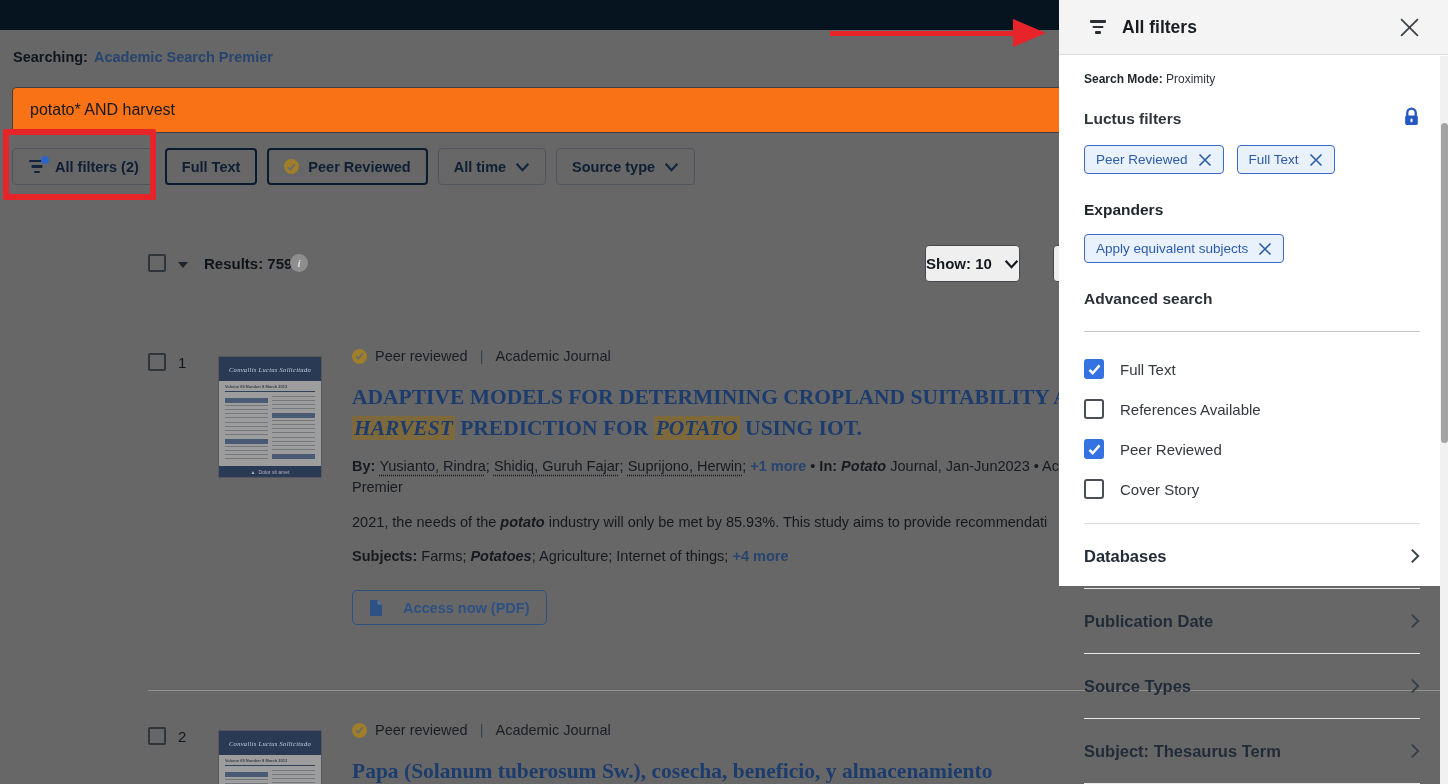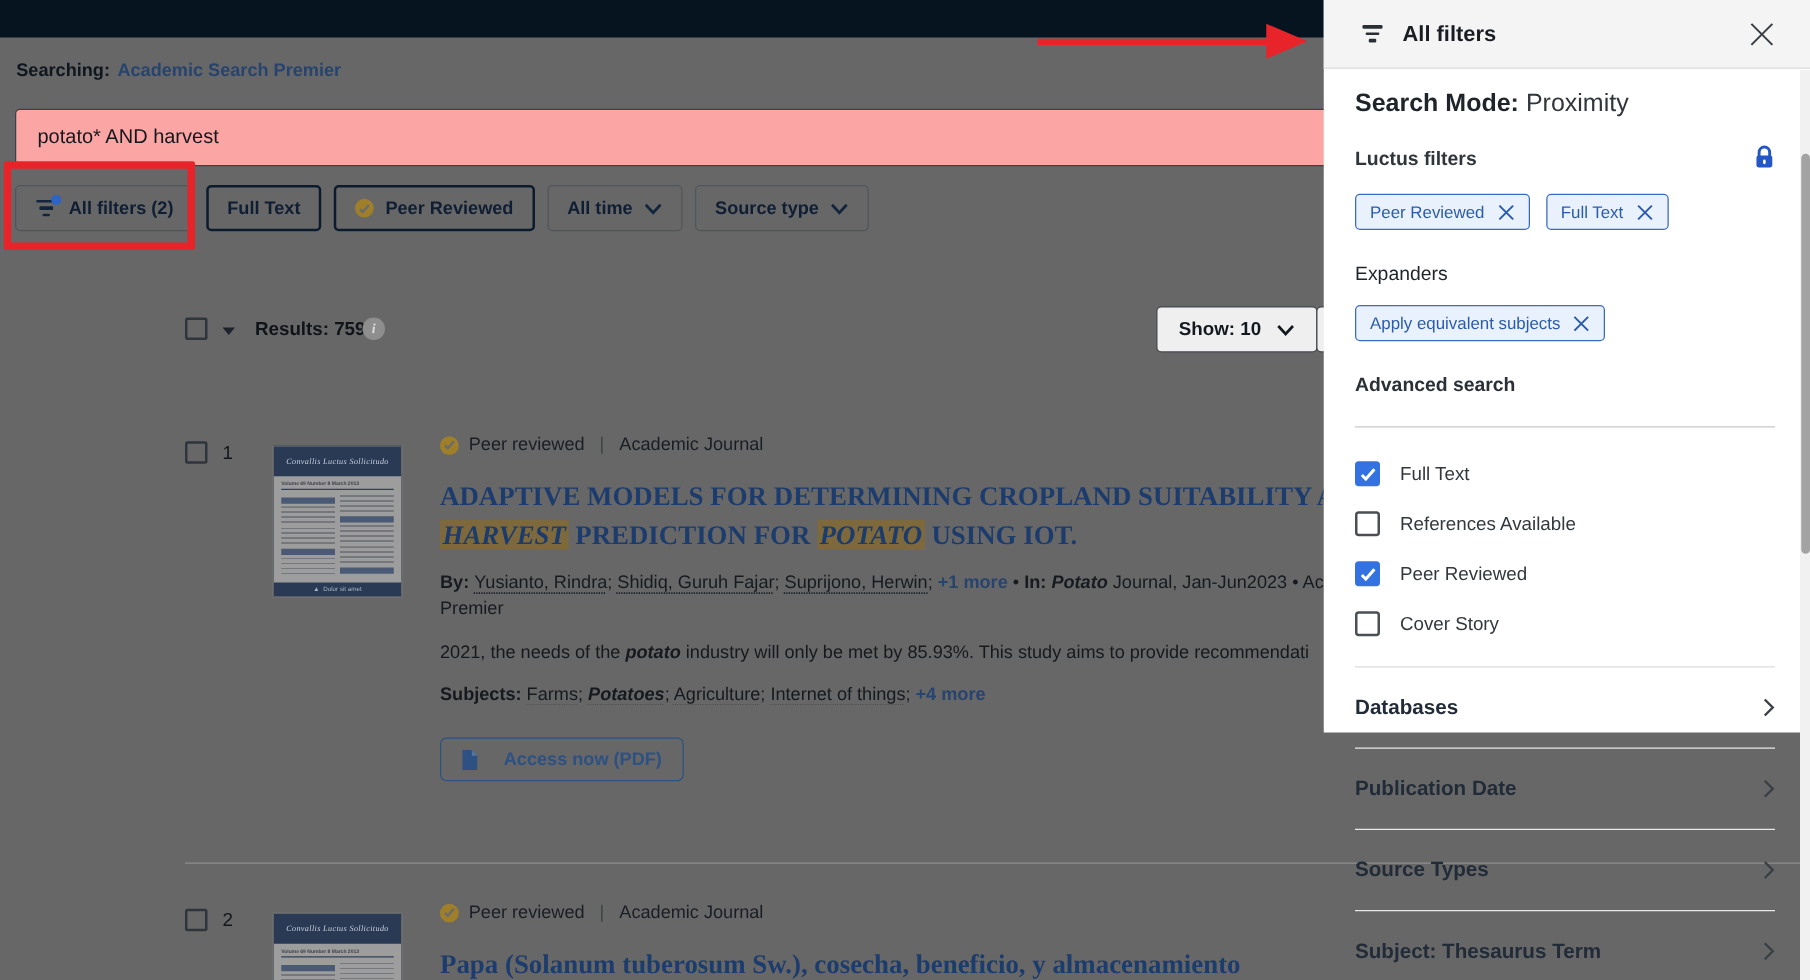--- a/index.html
+++ b/index.html
@@ -5,21 +5,21 @@
   * { margin:0; padding:0; box-sizing:border-box; }
   body { font-family:"Liberation Sans", sans-serif; background:#444; }
   .screen { position:relative; width:1448px; height:784px; overflow:hidden; background:#676767; }
 
   
   .topbar { position:absolute; left:0; top:0; width:1448px; height:30px; background:#05141f; }
 
   
   .searching-line { position:absolute; left:13px; top:49px; font-size:14.5px; color:#10161d; font-weight:bold; }
   .searching-line a { color:#27446f; font-weight:600; text-decoration:none; margin-left:6px; cursor:pointer; }
-  .search-input { position:absolute; left:12px; top:87px; width:1412px; height:46px; background:#fca5a5;
+  .search-input { position:absolute; left:12px; top:87px; width:1412px; height:46px; background:#f97316;
     border:1px solid #3d4145; border-radius:4px; font-size:16px; color:#14181d; padding:0 0 0 17px;
     font-family:"Liberation Sans", sans-serif; outline:none; }
 
   .filter-row { position:absolute; left:12px; top:148px; display:flex; gap:10px; align-items:center; }
   .fbtn { height:37px; display:flex; align-items:center; gap:9px; padding:0 15px; border-radius:4px;
     font-size:14.5px; font-weight:bold; color:#0f1e33; border:1px solid #50555b; background:transparent; cursor:pointer; }
   .fbtn.sel { border:2px solid #0d1b2e; }
   .fbtn svg { flex:0 0 auto; }
 
   .filtericon { position:relative; width:18px; height:14px; }
@@ -33,21 +33,21 @@
 
   
   .results-toolbar { position:absolute; left:148px; top:245px; right:0; height:37px; }
   .cb { width:18px; height:18px; border:2px solid #2e353d; border-radius:2px; background:transparent; display:inline-block; cursor:pointer; }
   .toolbar-cb { position:absolute; left:0; top:9px; }
   .toolbar-caret { position:absolute; left:30px; top:17px; width:0; height:0; border-left:5px solid transparent;
     border-right:5px solid transparent; border-top:6px solid #1d232b; cursor:pointer; }
   .results-count { position:absolute; left:56px; top:10px; font-size:15px; font-weight:bold; color:#101419; }
   .info-icon { position:absolute; left:142px; top:9px; width:18px; height:18px; border-radius:50%; background:#8e8e8e;
     color:#dcdcdc; font:italic bold 11px "Liberation Serif", serif; display:flex; align-items:center; justify-content:center; cursor:pointer; }
-  .show-btn { position:absolute; left:777px; top:0; height:37px; display:flex; align-items:center; gap:12px; padding:0 17px;
+  .show-btn { position:absolute; left:777px; top:0; height:37px; display:flex; align-items:center; gap:12px; padding:0 0;
     border:1px solid #45494e; border-radius:4px; font-size:15px; color:#14191f; font-weight:600; cursor:pointer; }
   .sliver-btn { position:absolute; left:905px; top:0; width:70px; height:37px; border:1px solid #45494e; border-radius:4px; cursor:pointer; }
 
   
   .result { position:absolute; left:148px; right:0; display:flex; }
   .result.r1 { top:340px; }
   .result.r2 { top:714px; }
   .result-divider { position:absolute; left:148px; right:0; top:690px; height:1px; background:#8f8f8f; }
   .sel-col { width:70px; padding-top:13px; display:flex; gap:12px; align-items:flex-start; }
   .sel-col .num { font-size:15px; color:#13181d; padding-top:1px; }
@@ -88,30 +88,30 @@
     border-top:14px solid transparent; border-bottom:14px solid transparent; z-index:40; }
 
   
   .panel { position:absolute; left:1059px; top:0; width:389px; height:586px; background:#fff; z-index:50; }
   .panel-header { height:55px; background:#f4f4f5; border-bottom:1px solid #dcdcdc; display:flex; align-items:center; padding:0 26px 0 30px; }
   .panel-header .filtericon i { background:#2a2f36; }
   .panel-title { font-size:17.5px; font-weight:bold; color:#191d22; margin-left:15px; }
   .panel-close { margin-left:auto; width:26px; height:26px; display:flex; align-items:center; justify-content:center; cursor:pointer; color:#3a3f44; }
 
   .panel-body { padding:0 28px 0 25px; }
-  .pb-row { font-size:20px; color:#30353b; }
+  .pb-row { font-size:12px; color:#30353b; }
   .pb-row b { color:#1f242a; }
   .search-mode { margin-top:17px; }
   .active-line { margin-top:21px; display:flex; align-items:center; }
   .active-line b { font-size:15.5px; }
   .lock { margin-left:auto; cursor:default; }
   .chip-row { margin-top:15px; display:flex; gap:13px; }
   .chip { height:29px; display:inline-flex; align-items:center; gap:10px; padding:0 11px; background:#e9f1fc;
     border:1px solid #3a6bc4; border-radius:4px; font-size:13.5px; color:#2b5cab; cursor:pointer; }
-  .hdr { margin-top:27px; font-size:15.5px; font-weight:normal; color:#1f242a; }
+  .hdr { margin-top:27px; font-size:15.5px; font-weight:bold; color:#1f242a; }
   .adv-link { margin-top:27px; font-size:15.5px; font-weight:bold; color:#2b3037; cursor:pointer; }
   .pdivider { margin-top:23px; border-top:1px solid #c7c7c7; }
   .check-row { display:flex; align-items:center; gap:16px; cursor:pointer; }
   .check-row.first { margin-top:27px; }
   .check-row + .check-row { margin-top:20px; }
   .pcb { width:20px; height:20px; border:2px solid #4a4f55; border-radius:3px; background:#fff; display:flex; align-items:center; justify-content:center; }
   .pcb svg { display:none; }
   .check-row.checked .pcb { background:#3372e0; border-color:#3372e0; }
   .check-row.checked .pcb svg { display:block; }
   .check-label { font-size:15px; color:#33383e; }

